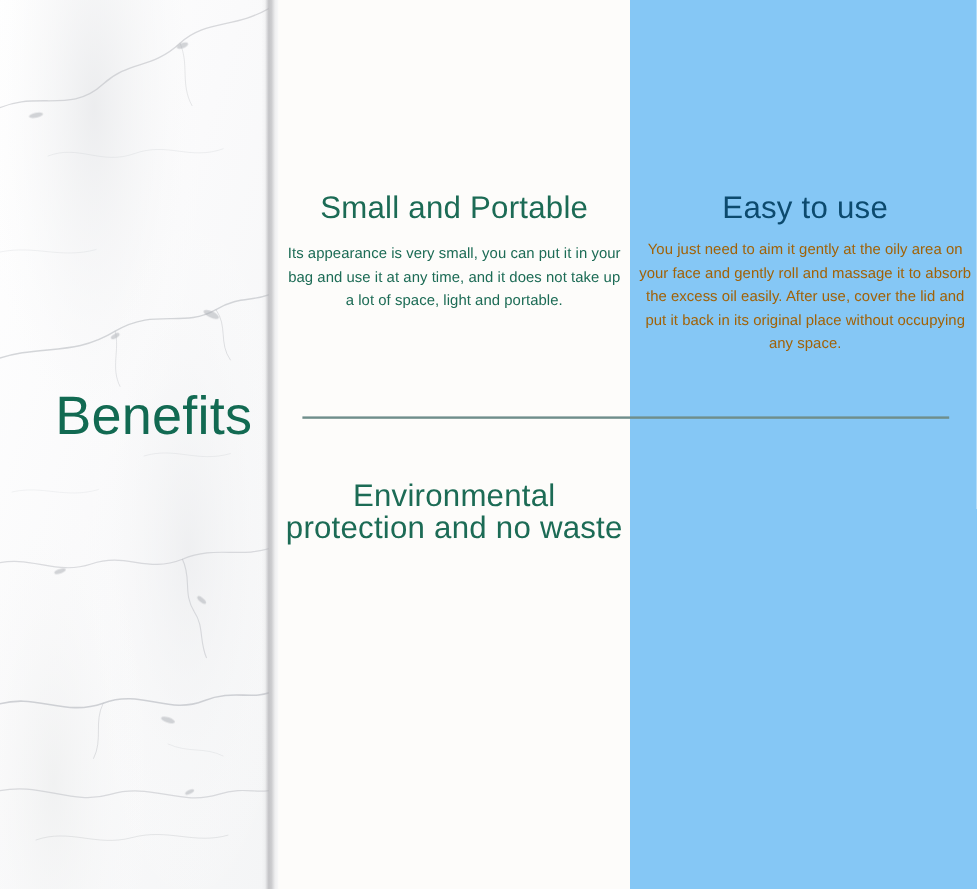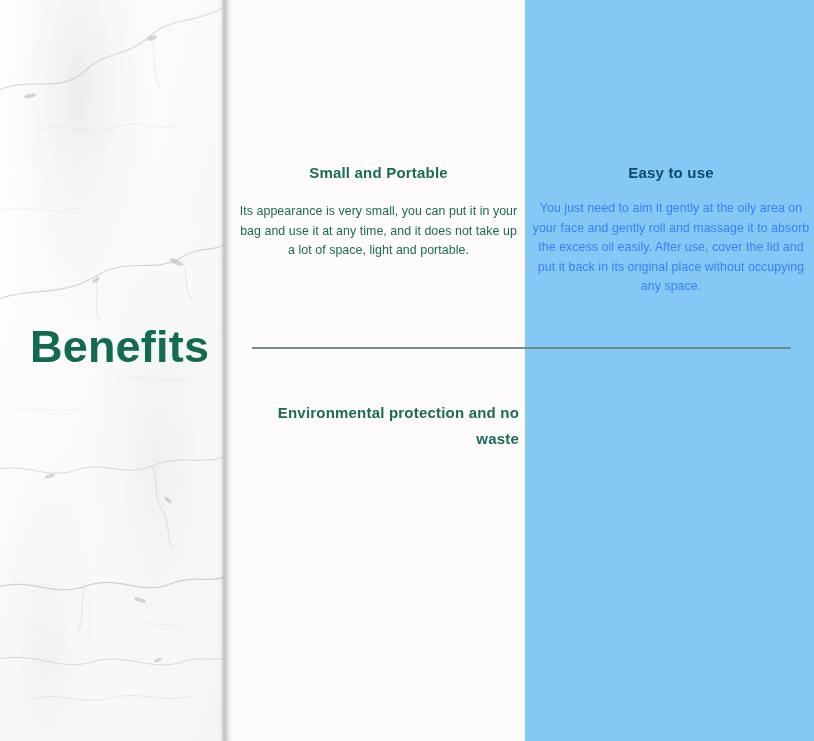--- a/index.html
+++ b/index.html
@@ -53,26 +53,26 @@
         rgba(190,190,192,0.10) 18%,
         rgba(172,172,176,0.72) 38%,
         rgba(196,196,199,0.85) 52%,
         rgba(226,226,228,0.55) 70%,
         rgba(255,255,255,0) 100%);
     pointer-events: none;
   }
 
   .benefits-title {
     position: absolute;
-    left: 30px;
+    left: 46px;
     top: 320px;
     width: 190px;
     font-size: 45px;
     line-height: 54px;
-    font-weight: 700;
+    font-weight: 400;
     letter-spacing: 0.2px;
     color: #126A52;
     white-space: nowrap;
   }
 
   
   .white-col {
     position: absolute;
     left: 232px;
     top: 0;
@@ -107,39 +107,39 @@
     box-sizing: border-box;
     text-align: center;
   }
   .cell-tl { left: 238px; top: 160px;  width: 281px; }
   .cell-tr { left: 532px; top: 160px;  width: 278px; }
   .cell-bl { left: 238px; top: 400px;  width: 281px; }
   .cell-br { left: 532px; top: 422px;  width: 278px; }
 
   .cell h2 {
     margin: 0 0 16px 0;
-    font-weight: 700;
-    font-size: 15px;
+    font-weight: 400;
+    font-size: 26px;
     line-height: 26px;
     letter-spacing: 0.2px;
   }
   .cell p {
     margin: 0;
     font-size: 12.4px;
     line-height: 19.5px;
     letter-spacing: 0.05px;
   }
 
   .green h2 { color: #1C6B55; }
   .green p  { color: #1C6B55; }
 
   .white-txt h2 { color: #0c4a6e; }
-  .white-txt p  { color: #3b82f6; }
-
-  .cell-bl h2 { margin-bottom: 18px; text-align: right; }
+  .white-txt p  { color: #a16207; }
+
+  .cell-bl h2 { margin-bottom: 18px; }
   .cell-br h2 { margin-bottom: 15px; }
   .cell-tr h2 { margin-bottom: 13px; }
 </style>
 </head>
 <body>
 
 <div id="page">
 
   <div class="marble-panel">
     <svg class="marble-svg" viewBox="0 0 224 741" preserveAspectRatio="xMidYMid slice">

